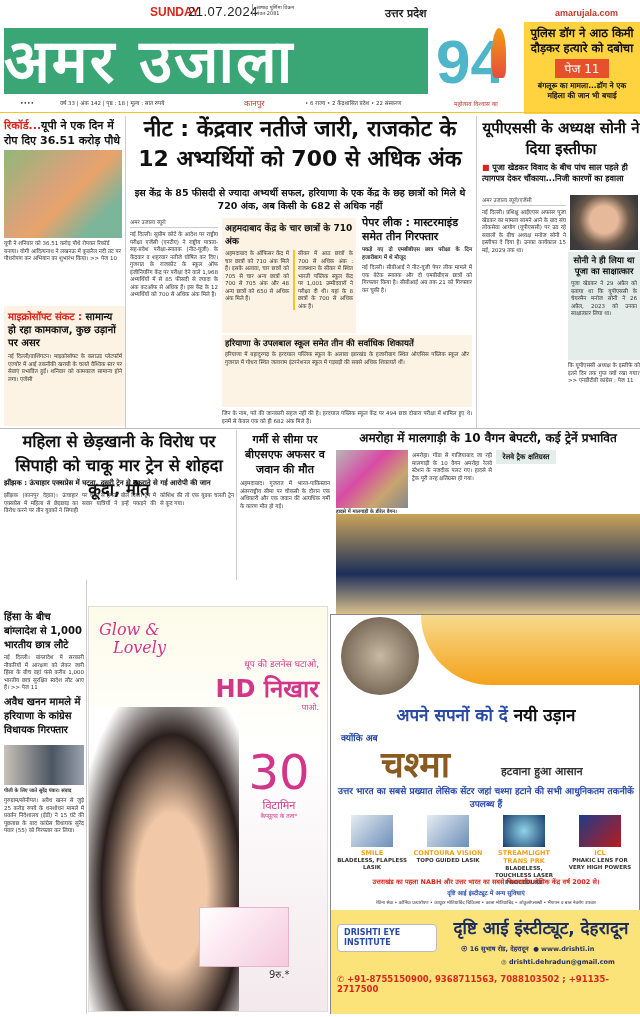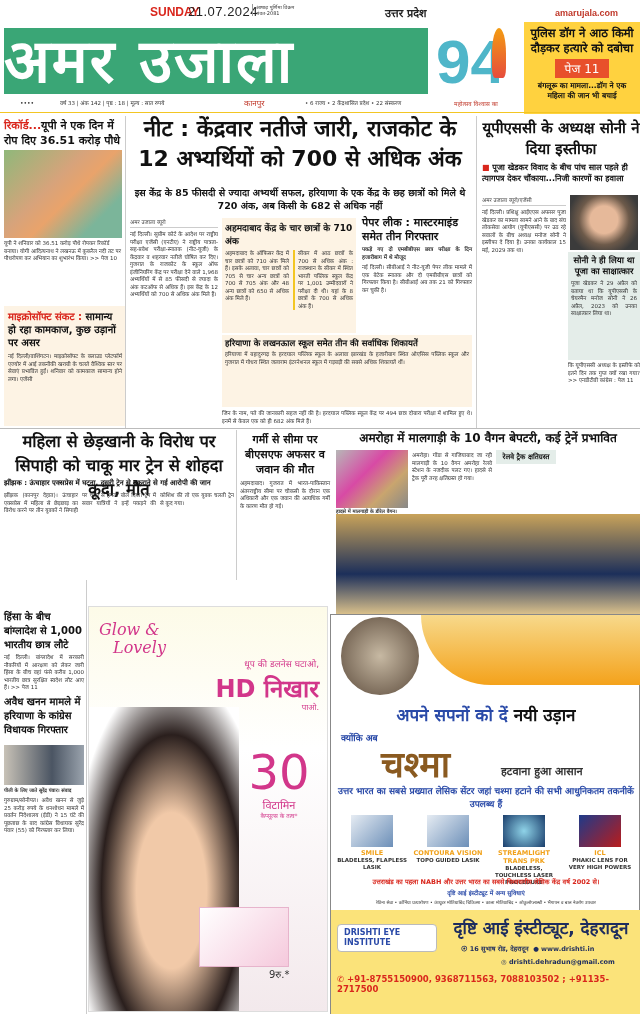--- a/index.html
+++ b/index.html
@@ -148,21 +148,21 @@
   <div class="col-text" style="margin-top:3px">नई दिल्ली। सुप्रीम कोर्ट के आदेश पर राष्ट्रीय परीक्षा एजेंसी (एनटीए) ने राष्ट्रीय पात्रता-सह-प्रवेश परीक्षा-स्नातक (नीट-यूजी) के केंद्रवार व शहरवार नतीजे घोषित कर दिए। गुजरात के राजकोट के स्कूल ऑफ इंजीनियरिंग केंद्र पर परीक्षा देने वाले 1,968 अभ्यर्थियों में से 85 फीसदी से ज्यादा के अंक कटऑफ से अधिक हैं। इस केंद्र के 12 अभ्यर्थियों को 700 से अधिक अंक मिले हैं।</div>
 </div>
 <div class="abs ahm-box">
   <div class="h">अहमदाबाद केंद्र के चार छात्रों के 710 अंक</div>
   <div style="display:flex;gap:4px;margin-top:3px">
     <div class="col-text" style="width:64px">अहमदाबाद के ऑफिसर केंद्र में चार छात्रों को 710 अंक मिले हैं। इसके अलावा, चार छात्रों को 705 से चार अन्य छात्रों को 700 से 705 अंक और 48 अन्य छात्रों को 650 से अधिक अंक मिले हैं।</div>
     <div class="col-text" style="width:60px;border-left:2px solid #f3c623;padding-left:3px">सीकर में आठ छात्रों के 700 से अधिक अंक : राजस्थान के सीकर में स्थित भारती पब्लिक स्कूल केंद्र पर 1,001 उम्मीदवारों ने परीक्षा दी थी। यहां के 8 छात्रों के 700 से अधिक अंक हैं।</div>
   </div>
 </div>
 <div class="abs hry-box">
-  <div class="h">हरियाणा के लखनऊाल स्कूल समेत तीन की सर्वाधिक शिकायतें</div>
+  <div class="h">हरियाणा के उपलबाल स्कूल समेत तीन की सर्वाधिक शिकायतें</div>
   <div class="col-text" style="margin-top:2px">हरियाणा में बहादुरगढ़ के हरदयाल पब्लिक स्कूल के अलावा झारखंड के हजारीबाग स्थित ओएसिस पब्लिक स्कूल और गुजरात में गोधरा स्थित जलाराम इंटरनेशनल स्कूल में गड़बड़ी की सबसे अधिक शिकायतें थीं।</div>
 </div>
 <div class="abs col-text" style="left:222px;top:410px;width:250px">जिन के नाम, पते की जानकारी सहज नहीं की है। हरदयाल पब्लिक स्कूल केंद्र पर 494 छात्र दोबारा परीक्षा में शामिल हुए थे। इनमें से केवल एक को ही 682 अंक मिले हैं।</div>
 
 <div class="abs pl-h">पेपर लीक : मास्टरमाइंड समेत तीन गिरफ्तार</div>
 <div class="abs" style="left:362px;top:246px;width:110px">
   <div class="col-text" style="font-weight:bold">पकड़े गए दो एमबीबीएस छात्र परीक्षा के दिन हजारीबाग में थे मौजूद</div>
   <div class="col-text" style="margin-top:3px">नई दिल्ली। सीबीआई ने नीट-यूजी पेपर लीक मामले में एक बेटेक स्नातक और दो एमबीबीएस छात्रों को गिरफ्तार किया है। सीबीआई अब तक 21 को गिरफ्तार कर चुकी है।</div>
 </div>
 <div class="abs vline" style="left:476px;top:116px;height:312px"></div>

